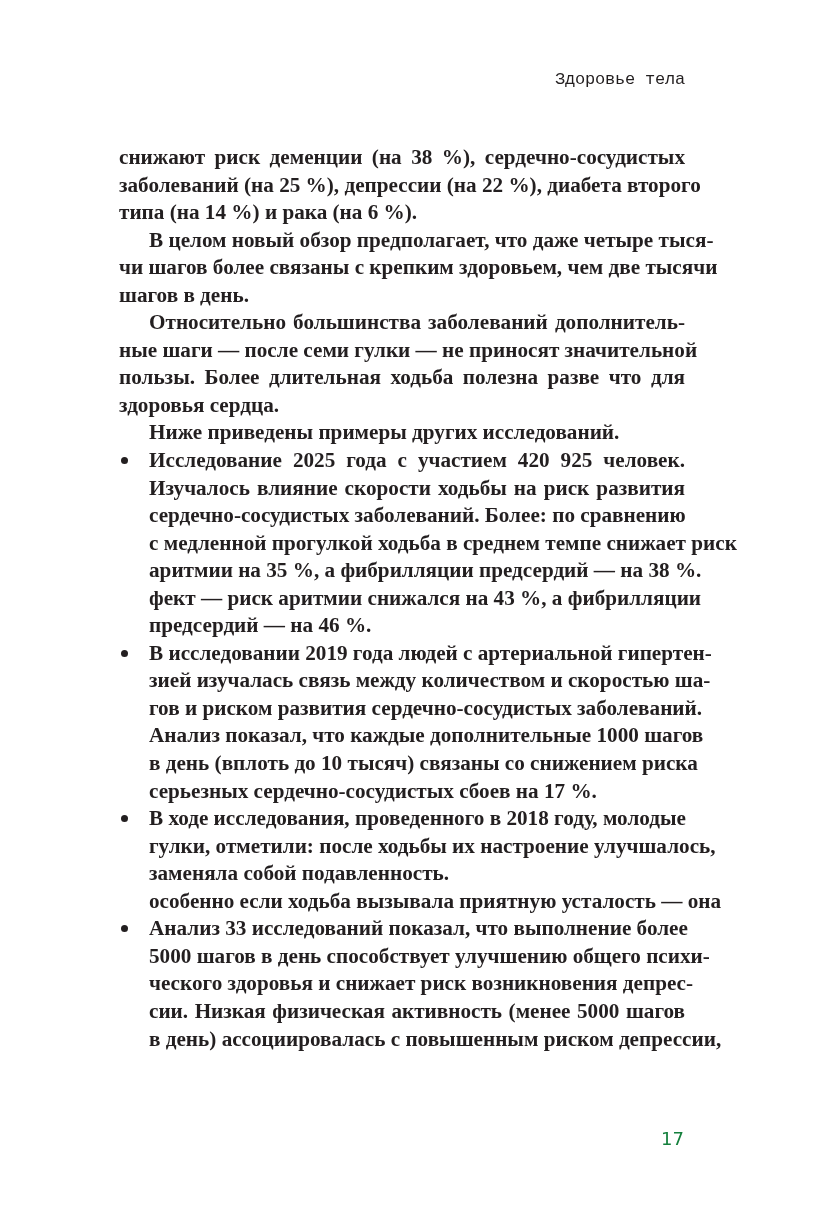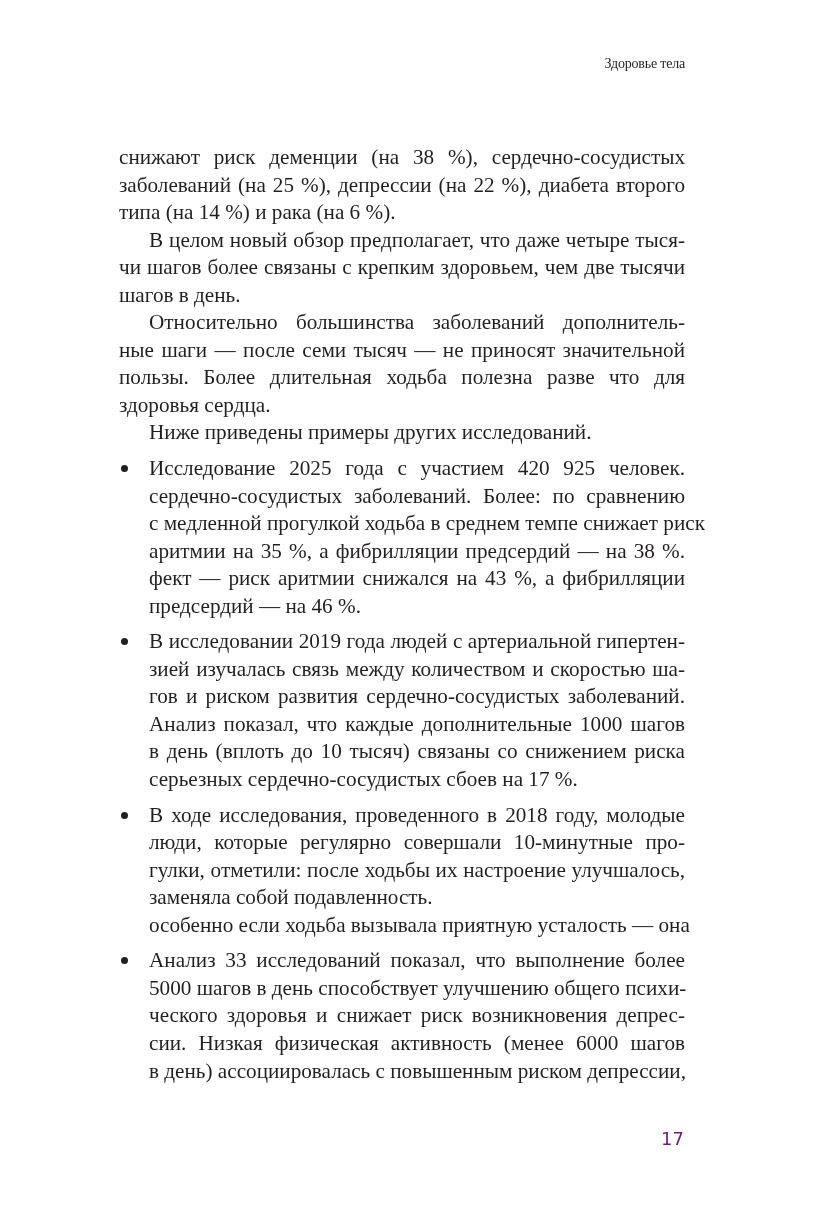--- a/index.html
+++ b/index.html
@@ -1,37 +1,38 @@
 <!DOCTYPE html>
 <html><head>
   <meta charset="utf-8">
   <style>
     html, body { margin: 0; padding: 0; background: #ffffff; }
     body { width: 827px; height: 1211px; position: relative; overflow: hidden; color: #231f20; }
     .running-head {
-      position: absolute; top: 56px; right: 142px;
-      font-family: Liberation Serif, serif; font-size: 14px; color: #231f20;
+      position: absolute; top: 70px; right: 142px;
+      font-family: Liberation Mono, monospace; font-size: 17px; color: #231f20;
       letter-spacing: -0.2px;
     }
     .body-text {
       position: absolute; left: 119px; top: 144px; width: 566px;
       font-family: "Liberation Serif", serif; font-size: 21.2px; line-height: 27.55px;
       color: #231f20;
+      font-weight: bold;
     }
     .line { display: block; white-space: nowrap; text-align: justify; text-align-last: justify; height: 27.55px; }
     .line.last { text-align-last: left; }
     .indent { padding-left: 30px; }
-    .bullet-item { position: relative; padding-left: 30px; margin-top: 8px; }
+    .bullet-item { position: relative; padding-left: 30px; margin-top: 0; }
     .bullet-dot {
       position: absolute; left: 2px; top: 10px; width: 7px; height: 7px;
       border-radius: 50%; background: #231f20;
     }
     .folio {
       position: absolute; top: 1128px; right: 143px;
-      font-family: "DejaVu Sans", sans-serif; font-size: 18px; color: #701a75;
+      font-family: "DejaVu Sans", sans-serif; font-size: 18px; color: #15803d;
     }
   </style>
 </head>
 <body>
 
 <div class="running-head">Здоровье тела</div>
 
 <div class="body-text">
 
   <div>
@@ -41,60 +42,60 @@
   </div>
 
   <div>
     <span class="line indent">В целом новый обзор предполагает, что даже четыре тыся-</span>
     <span class="line">чи шагов более связаны с крепким здоровьем, чем две тысячи</span>
     <span class="line last">шагов в день.</span>
   </div>
 
   <div>
     <span class="line indent">Относительно большинства заболеваний дополнитель-</span>
-    <span class="line">ные шаги — после семи тысяч — не приносят значительной</span>
+    <span class="line">ные шаги — после семи гулки — не приносят значительной</span>
     <span class="line">пользы. Более длительная ходьба полезна разве что для</span>
     <span class="line last">здоровья сердца.</span>
   </div>
 
   <div>
     <span class="line indent last">Ниже приведены примеры других исследований.</span>
   </div>
 
   <div>
     <div class="bullet-item">
       <span class="bullet-dot"></span>
       <span class="line">Исследование 2025 года с участием 420 925 человек.</span>
+      <span class="line">Изучалось влияние скорости ходьбы на риск развития</span>
       <span class="line">сердечно-сосудистых заболеваний. Более: по сравнению</span>
       <span class="line">с медленной прогулкой ходьба в среднем темпе снижает риск</span>
       <span class="line">аритмии на 35 %, а фибрилляции предсердий — на 38 %.</span>
       <span class="line">фект — риск аритмии снижался на 43 %, а фибрилляции</span>
       <span class="line last">предсердий — на 46 %.</span>
     </div>
     <div class="bullet-item">
       <span class="bullet-dot"></span>
       <span class="line">В исследовании 2019 года людей с артериальной гипертен-</span>
       <span class="line">зией изучалась связь между количеством и скоростью ша-</span>
       <span class="line">гов и риском развития сердечно-сосудистых заболеваний.</span>
       <span class="line">Анализ показал, что каждые дополнительные 1000 шагов</span>
       <span class="line">в день (вплоть до 10 тысяч) связаны со снижением риска</span>
       <span class="line last">серьезных сердечно-сосудистых сбоев на 17 %.</span>
     </div>
     <div class="bullet-item">
       <span class="bullet-dot"></span>
       <span class="line">В ходе исследования, проведенного в 2018 году, молодые</span>
-      <span class="line">люди, которые регулярно совершали 10-минутные про-</span>
       <span class="line">гулки, отметили: после ходьбы их настроение улучшалось,</span>
       <span class="line last">заменяла собой подавленность.</span>
       <span class="line">особенно если ходьба вызывала приятную усталость — она</span>
     </div>
     <div class="bullet-item">
       <span class="bullet-dot"></span>
       <span class="line">Анализ 33 исследований показал, что выполнение более</span>
       <span class="line">5000 шагов в день способствует улучшению общего психи-</span>
       <span class="line">ческого здоровья и снижает риск возникновения депрес-</span>
-      <span class="line">сии. Низкая физическая активность (менее 6000 шагов</span>
+      <span class="line">сии. Низкая физическая активность (менее 5000 шагов</span>
       <span class="line">в день) ассоциировалась с повышенным риском депрессии,</span>
     </div>
   </div>
 </div>
 
 <div class="folio">17</div>
 
 </body></html>

